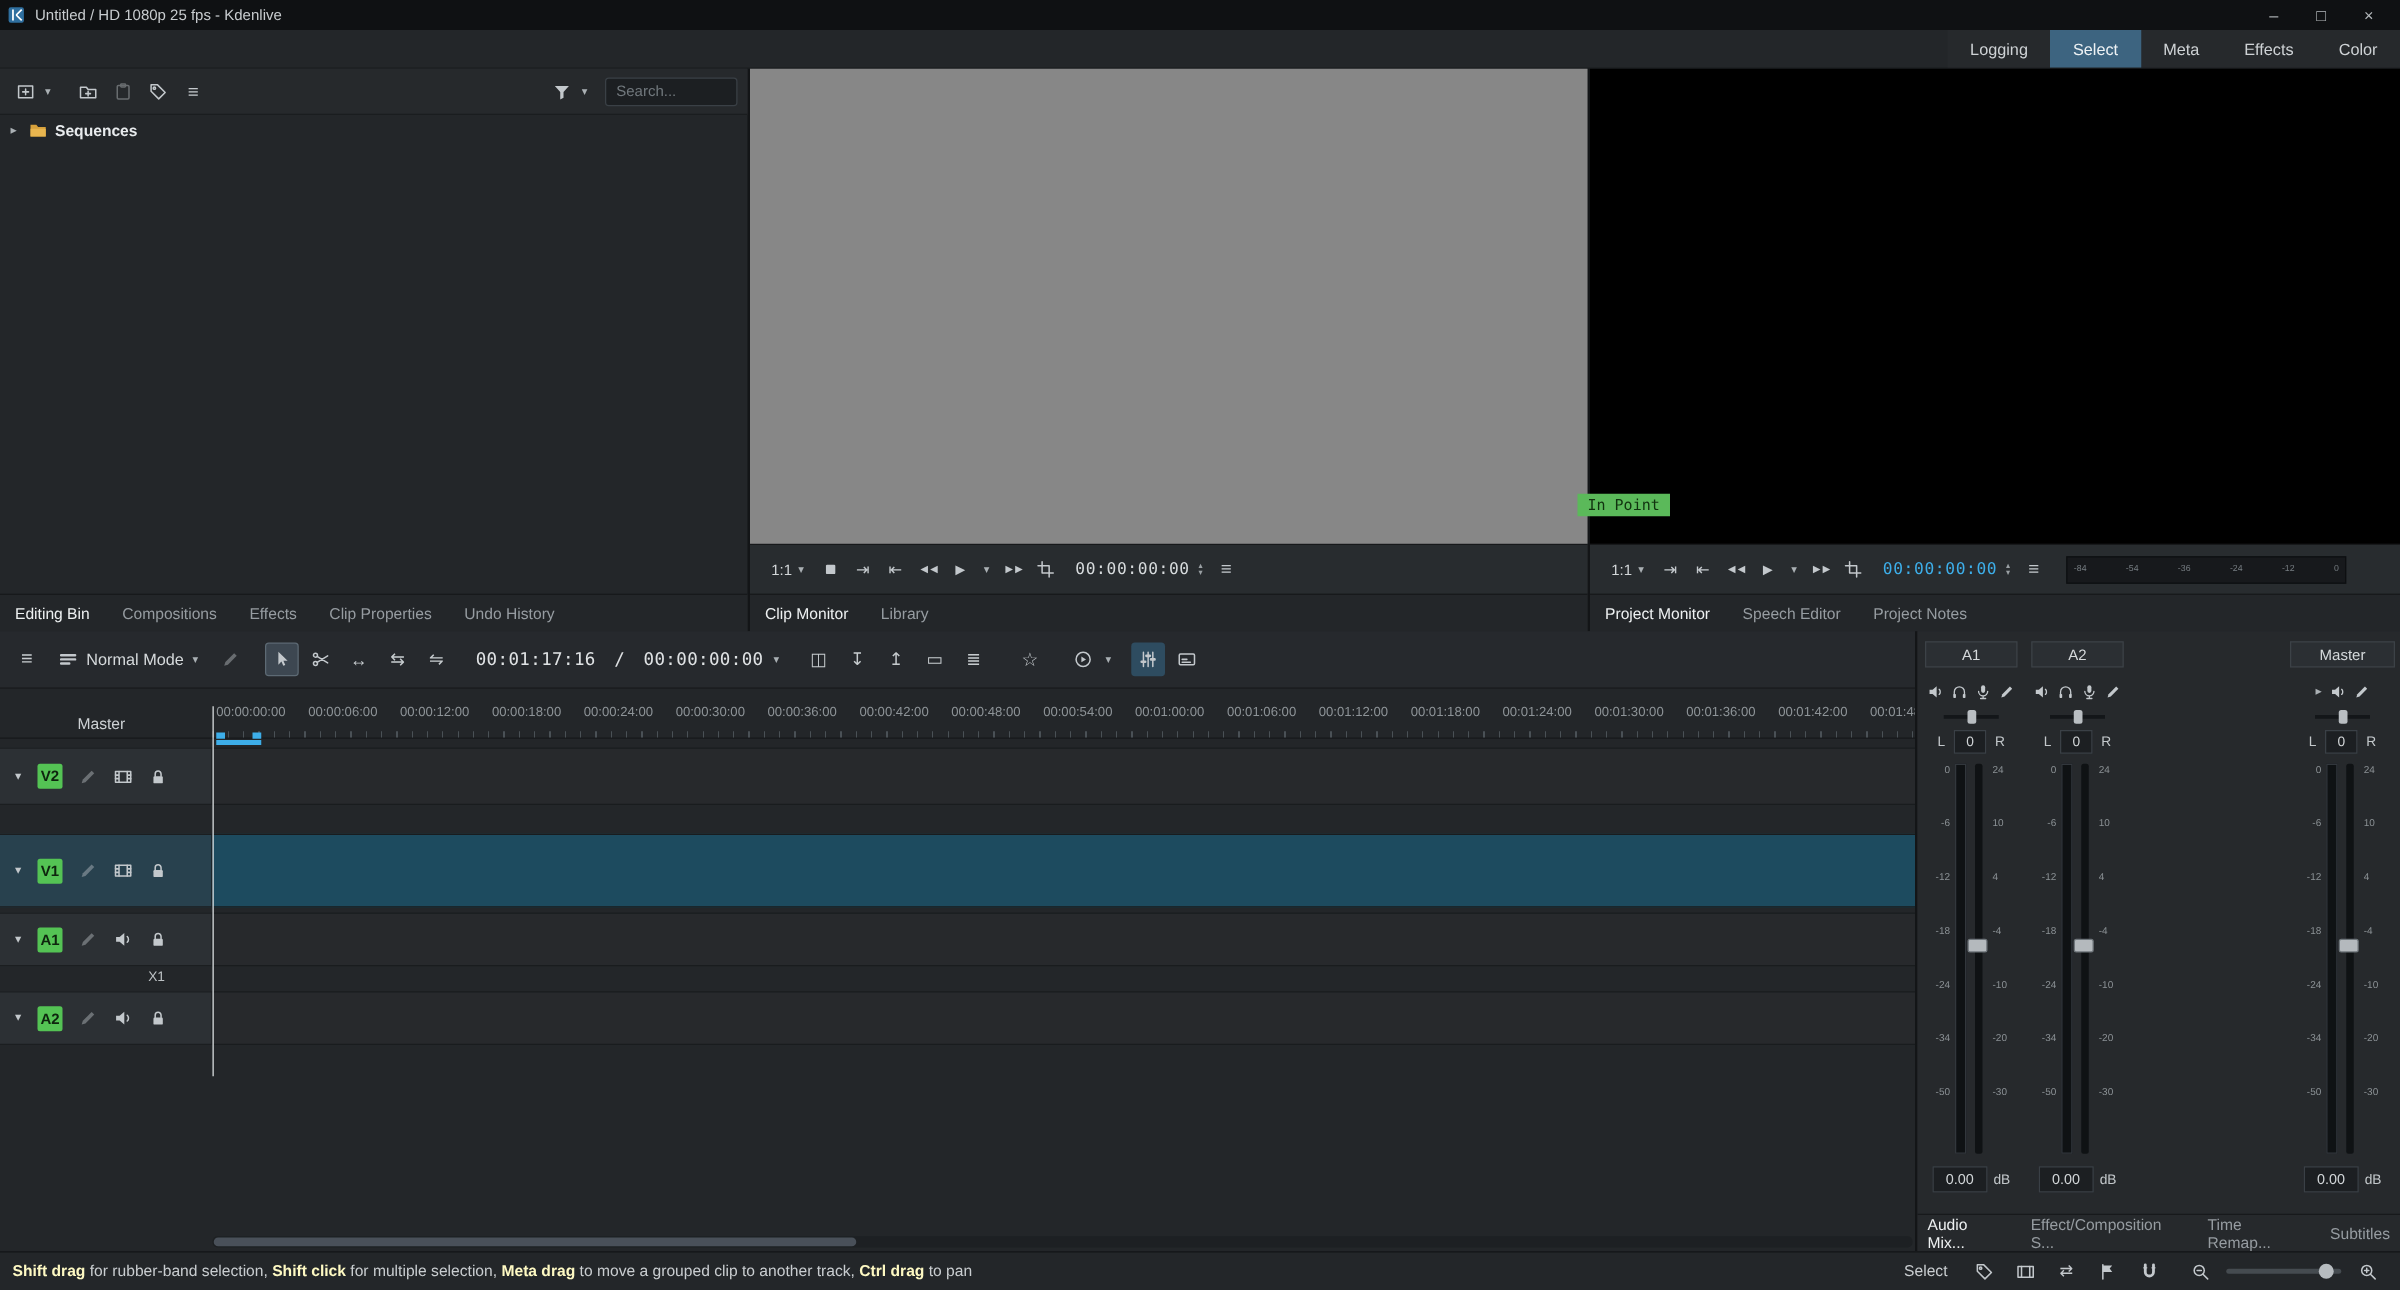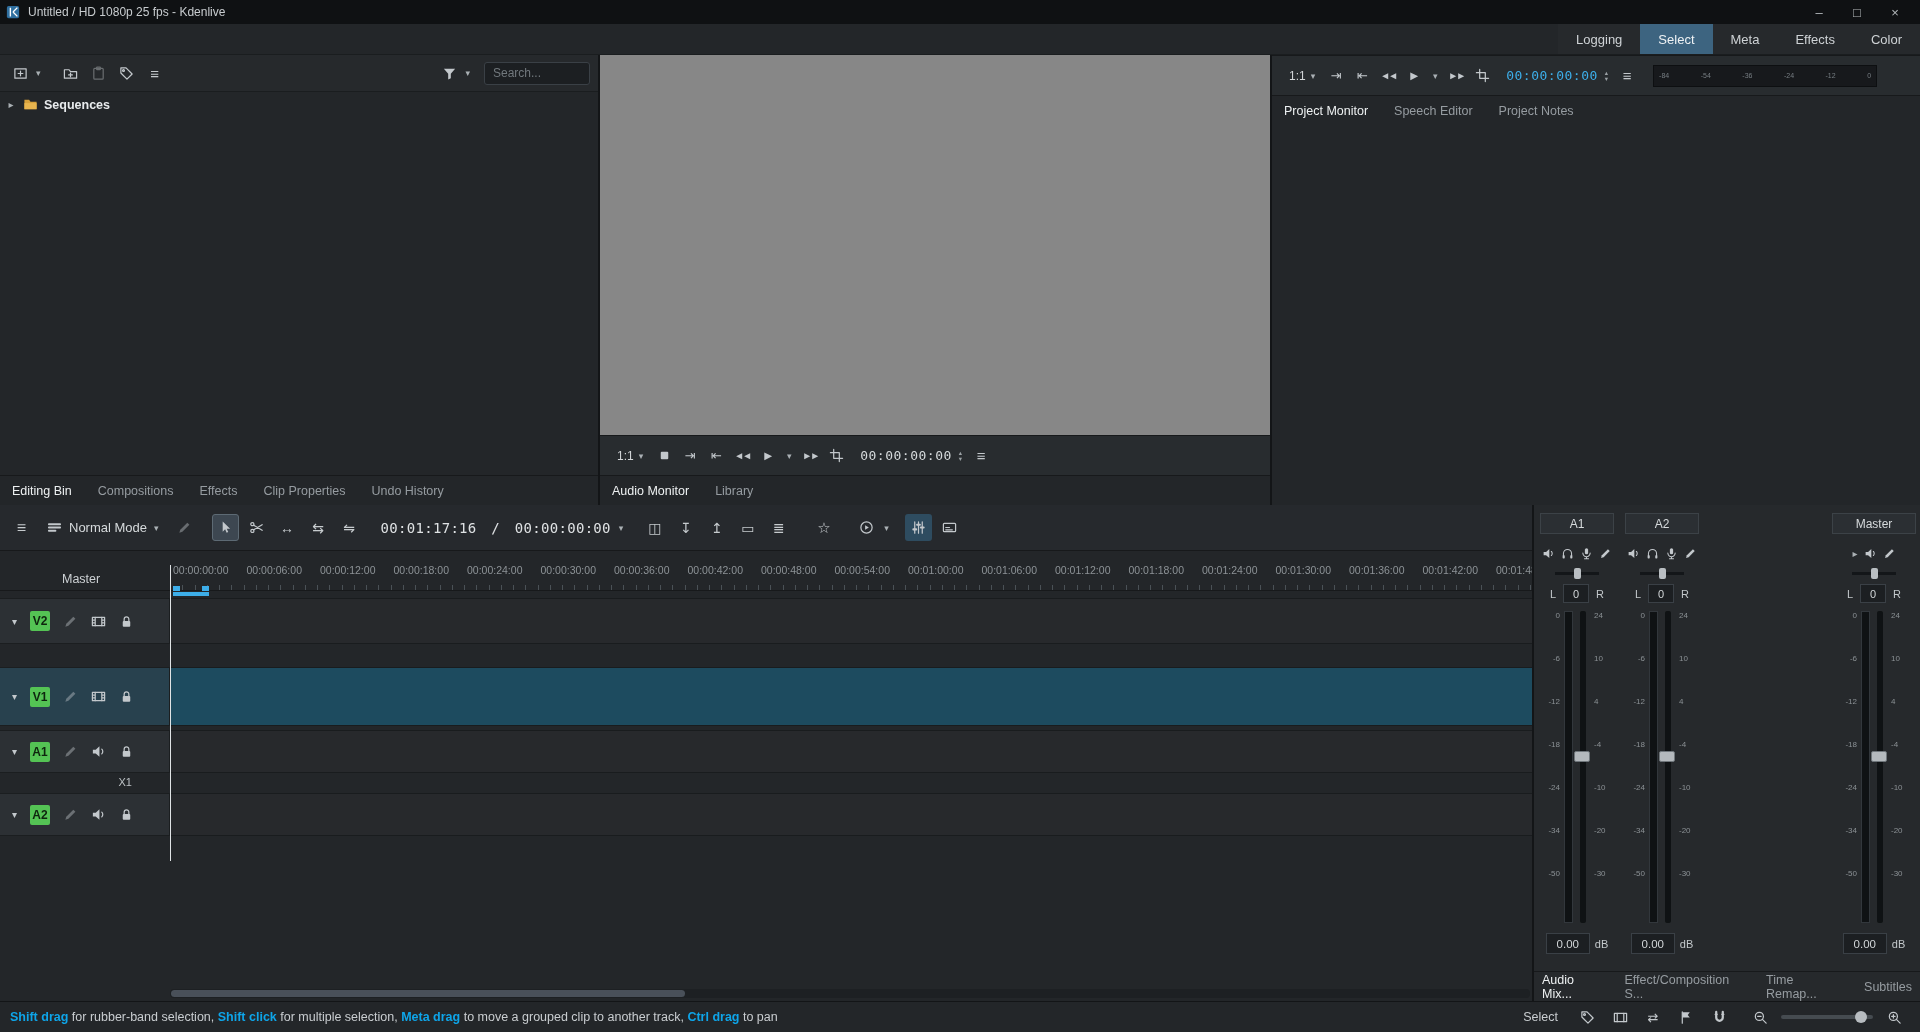--- a/index.html
+++ b/index.html
@@ -99,21 +99,21 @@
 .scale.right span{right:auto;left:1px}
 .meter{width:9px;height:100%;background:#0f1214;border:1px solid #32373c}
 .fader{width:6px;height:100%;background:#0f1214;border-radius:2px;position:relative;margin:0 4px}
 .fader-knob{position:absolute;left:-6px;top:140px;width:16px;height:11px;background:#b4b9bd;border:1px solid #6f767b;border-radius:2px}
 .db-row{display:flex;align-items:center;gap:5px;margin-top:10px}
 .db-box{width:44px;height:21px;background:#1c1f22;border:1px solid #3a4046;display:flex;align-items:center;justify-content:center;font-size:11.5px;color:#d2d6d8}
 .db-unit{font-size:11px;color:#c3c8cb}
 .mixer-tabs{position:absolute;left:0;bottom:0;width:100%;height:30px;border-top:1px solid #17191b;display:flex;align-items:center;gap:20px;padding:0 8px;font-size:12.5px;color:#969ca1}
 
 .statusbar{position:absolute;left:0;top:1001px;width:100%;height:31px;background:#232629;border-top:1px solid #131517;display:flex;align-items:center;padding:0 10px;font-size:12.5px;color:#c9cdd0}
-.status-msg b{color:#0ea5e9}
+.status-msg b{color:#fef9c3}
 .status-right{margin-left:auto;display:flex;align-items:center;gap:9px;padding-right:4px}
 .select-label{margin-right:8px}
 .zoom-slider{width:92px;height:4px;background:#454b50;border-radius:2px;position:relative}
 .zoom-knob{position:absolute;right:6px;top:-4px;width:12px;height:12px;background:#b7bcc0;border-radius:6px}
 
 .watermark{position:absolute;left:1722px;top:901px;width:173px;height:88px;background:rgba(217,60,60,.93);border-radius:18px;display:flex;align-items:center;padding-left:16px;z-index:40}
 .watermark span{font-size:46px;font-weight:bold;color:#fff;letter-spacing:1px}
 </style>
 </head>
 <body>
@@ -230,26 +230,29 @@
             </svg>
           </span>
         <span class="tc">00:00:00:00</span>
         <span class="spin">
             <i>▴</i>
             <i>▾</i>
           </span>
         <span class="ibtn" style="font-size:15px">≡</span>
       </div>
       <div class="dock-tabs">
-        <span class="dock-tab active">Audio Monitor</span>
+        <span class="dock-tab active">Clip Monitor</span>
         <span class="dock-tab">Library</span>
       </div>
     </div>
 
     <div class="panel proj-mon">
+      <div class="screen black">
+        <span class="in-point">In Point</span>
+      </div>
       <div class="mon-controls">
         <div class="zoom-combo">
           <span>1:1</span>
             <span class="chev">▾</span>
         </div>
         <span class="ibtn">⇥</span>
         <span class="ibtn">⇤</span>
         <span class="ibtn" style="font-size:10px;letter-spacing:-2px">◄◄</span>
         <span class="ibtn">►</span>
         <span class="ibtn chev" style="min-width:14px">▾</span>

